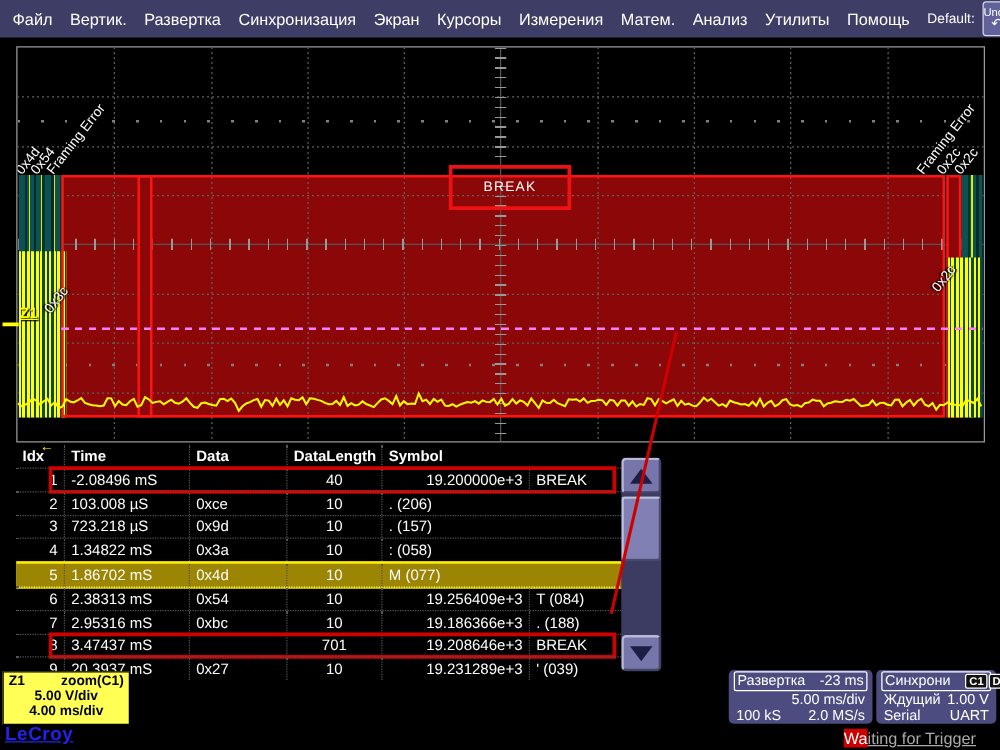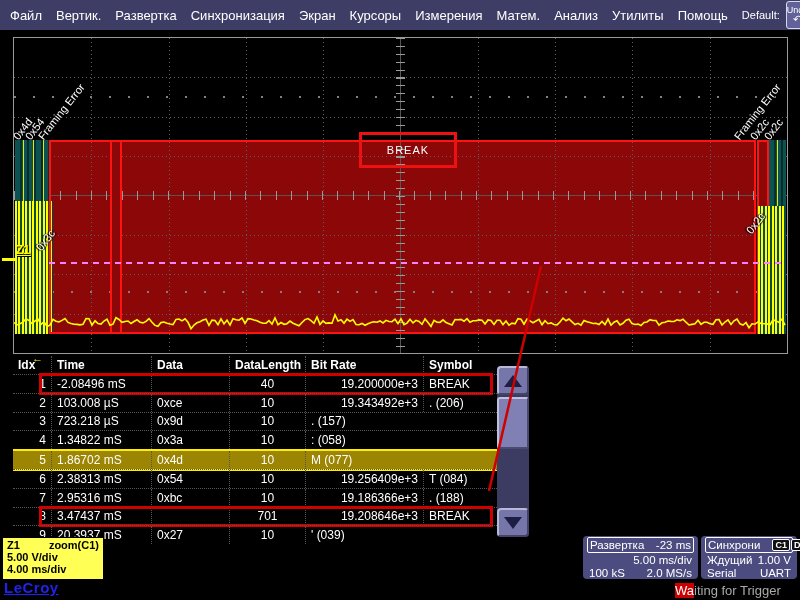--- a/index.html
+++ b/index.html
@@ -96,39 +96,39 @@
   .tri-up { width:0; height:0; border-left:9px solid transparent; border-right:9px solid transparent;
             border-bottom:12px solid #1e1e44; }
   .tri-down { width:0; height:0; border-left:9px solid transparent; border-right:9px solid transparent;
             border-top:12px solid #1e1e44; }
 
   
   #z1-panel { position:absolute; left:2px; top:537px; width:102px; height:43px; background:#ffff55;
               border:1px solid #000; box-sizing:border-box; color:#000; font-size:11px; font-weight:bold;
               padding:1px 4px; }
   #z1-panel .r1 { display:flex; justify-content:space-between; }
-  #z1-panel .r2, #z1-panel .r3 { text-align:left; }
+  #z1-panel .r2, #z1-panel .r3 { text-align:center; }
 
   #brand { position:absolute; left:4px; top:579px; color:#2222ee; font-size:15px; font-weight:bold;
            text-decoration:underline; letter-spacing:0.5px; }
 
   .desc-panel { position:absolute; top:536px; height:43px; background:#4c4c80; border-radius:4px;
                 color:#fff; font-size:11.5px; padding:1px 4px; box-sizing:border-box; }
   #tb-panel { left:583px; width:115px; }
   #trig-panel { left:701px; width:96px; }
   .panel-head { display:flex; justify-content:space-between; align-items:center; border:1px solid #fff;
                 border-radius:2px; padding:0 2px; height:14px; }
   .panel-row { display:flex; justify-content:space-between; padding:0 2px; height:13px; align-items:center; }
   .badge { background:#111; color:#fff; border:1px solid #fff; border-radius:2px; font-size:9px;
            font-weight:bold; padding:0 2px; line-height:10px; }
   #trig-badges { display:flex; gap:1px;margin-left:12px; }
 
   #status { position:absolute; left:675px; top:583px; font-size:13px; white-space:nowrap; }
   #status .hl { background:#cc0000; color:#fff; }
-  #status .rest { color:#aaa; }
+  #status .rest { color:#aaa;text-decoration:underline; }
 
   #callout-svg { position:absolute; left:0; top:0; width:800px; height:600px; z-index:50; pointer-events:none; }
 </style>
 </head>
 <body>
 
 <div id="screen">
 
   <nav id="menubar">
     <div class="menu-item">Файл</div>
@@ -206,38 +206,36 @@
   <div id="z1-marker"></div>
   <div id="z1-axis-label">Z1</div>
 
   <div id="tbl-arrow">←</div>
   <div id="decode-table">
     <div id="thead">
         <div class="tc first" style="justify-content: flex-start;">Idx</div>
         <div class="tc">Time</div>
         <div class="tc">Data</div>
         <div class="tc">DataLength</div>
-        <div class="tc">Bit Rate</div>
         <div class="tc">Symbol</div>
       </div>
     <div id="tbody">
         <div class="trow outlined">
           <div class="tc first">1</div>
           <div class="tc">-2.08496 mS</div>
           <div class="tc"></div>
           <div class="tc center">40</div>
           <div class="tc right">19.200000e+3</div>
           <div class="tc">BREAK</div>
         </div>
         <div class="trow">
           <div class="tc first">2</div>
           <div class="tc">103.008 µS</div>
           <div class="tc">0xce</div>
           <div class="tc center">10</div>
-          <div class="tc right">19.343492e+3</div>
           <div class="tc">. (206)</div>
         </div>
         <div class="trow">
           <div class="tc first">3</div>
           <div class="tc">723.218 µS</div>
           <div class="tc">0x9d</div>
           <div class="tc center">10</div>
           <div class="tc">. (157)</div>
         </div>
         <div class="trow">
@@ -276,20 +274,21 @@
           <div class="tc"></div>
           <div class="tc center">701</div>
           <div class="tc right">19.208646e+3</div>
           <div class="tc">BREAK</div>
         </div>
         <div class="trow">
           <div class="tc first">9</div>
           <div class="tc">20.3937 mS</div>
           <div class="tc">0x27</div>
           <div class="tc center">10</div>
+          <div class="tc right">19.231289e+3</div>
           <div class="tc">' (039)</div>
         </div>
       </div>
   </div>
 
   <div id="scrollbar">
     <div id="sb-up" class="sb-btn">
       <div class="tri-up"></div>
     </div>
     <div id="sb-thumb"></div>

